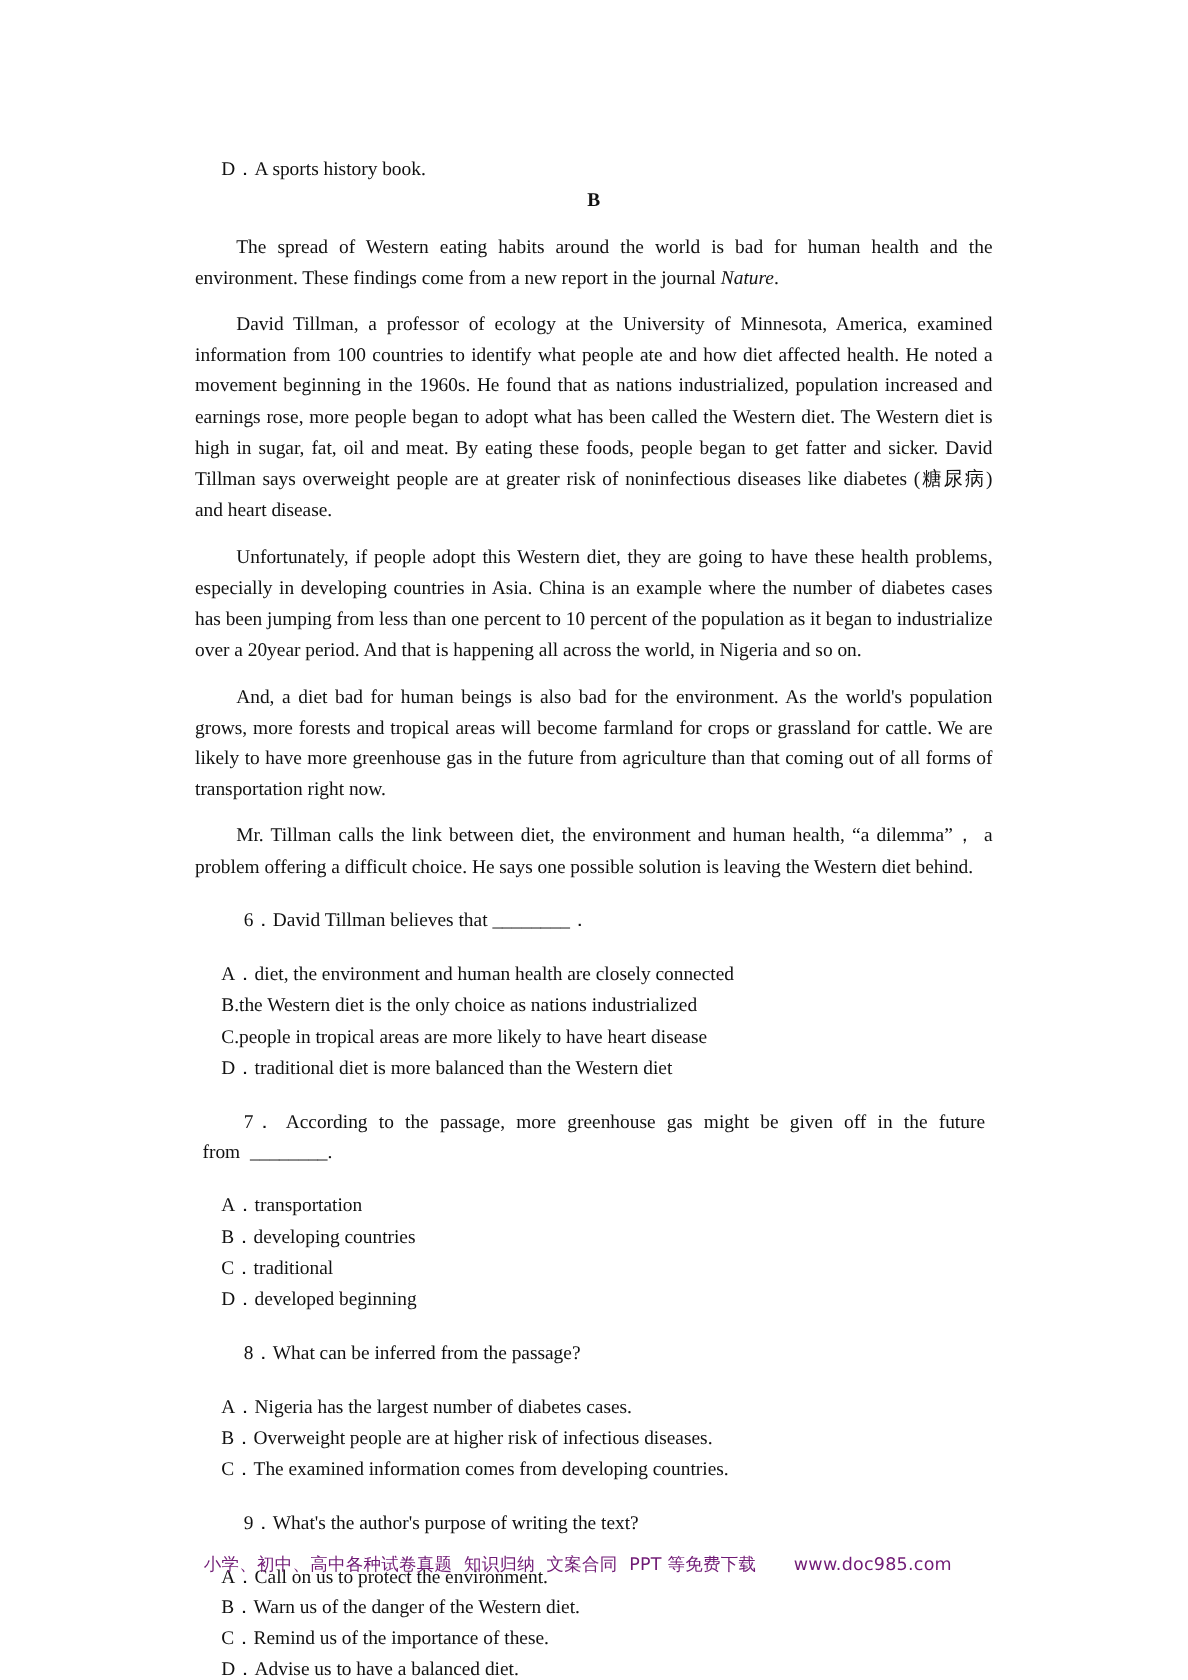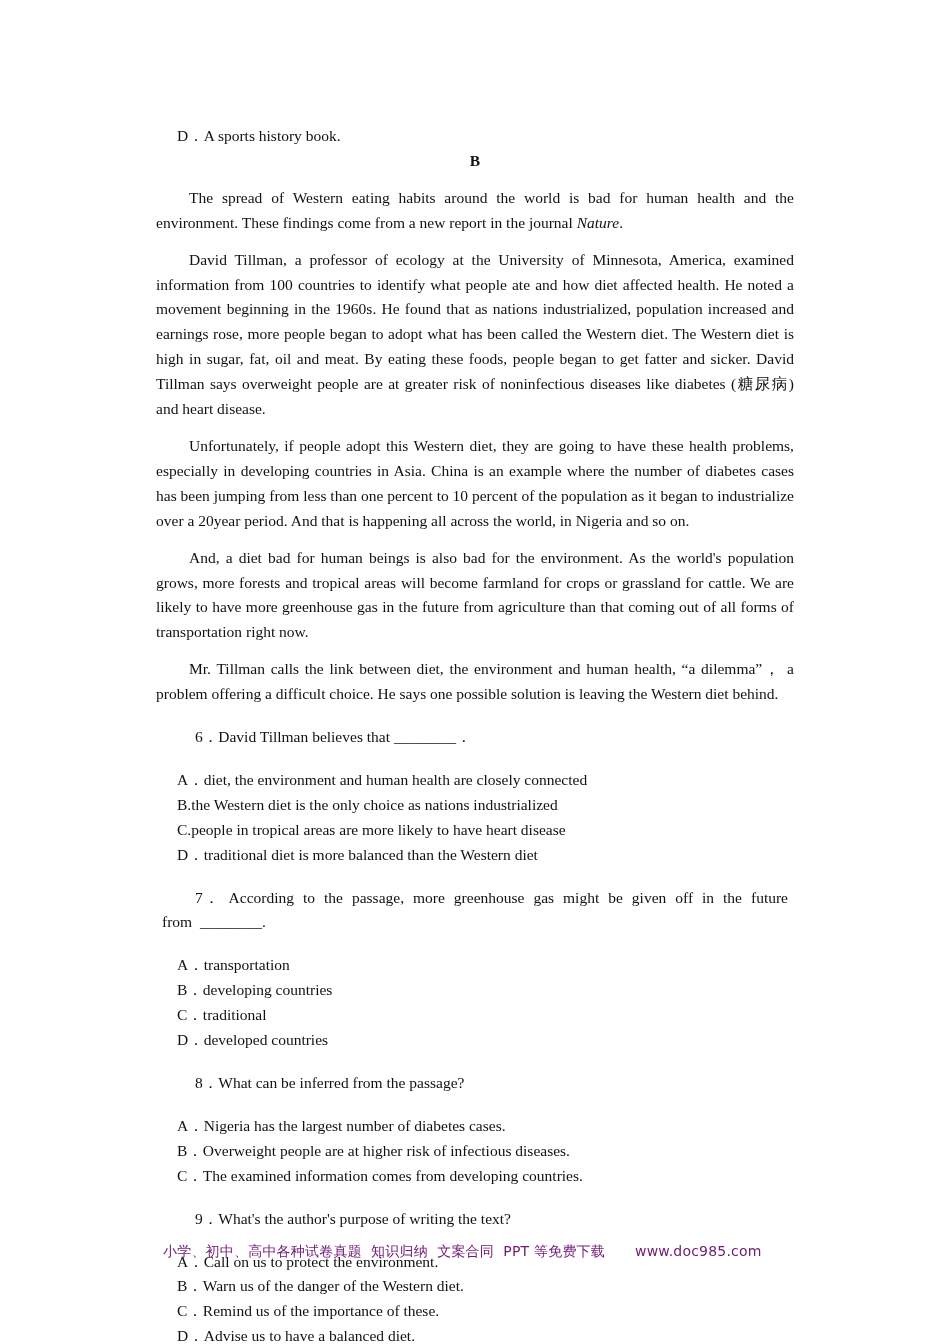--- a/index.html
+++ b/index.html
@@ -34,21 +34,21 @@
     <p class="line indent">A．diet, the environment and human health are closely connected</p>
     <p class="line indent">B.the Western diet is the only choice as nations industrialized</p>
     <p class="line indent">C.people in tropical areas are more likely to have heart disease</p>
     <p class="line indent">D．traditional diet is more balanced than the Western diet</p>
   </div>
   <div>
     <p class="q-stem" style="word-spacing:4px">7． According to the passage, more greenhouse gas might be given off in the future from ________.</p>
     <p class="line indent">A．transportation</p>
     <p class="line indent">B．developing countries</p>
     <p class="line indent">C．traditional</p>
-    <p class="line indent">D．developed countries</p>
+    <p class="line indent">D．developed beginning</p>
   </div>
   <div>
     <p class="q-stem">8．What can be inferred from the passage?</p>
     <p class="line indent">A．Nigeria has the largest number of diabetes cases.</p>
     <p class="line indent">B．Overweight people are at higher risk of infectious diseases.</p>
     <p class="line indent">C．The examined information comes from developing countries.</p>
   </div>
   <div>
     <p class="q-stem">9．What's the author's purpose of writing the text?</p>
     <p class="line indent">A．Call on us to protect the environment.</p>

